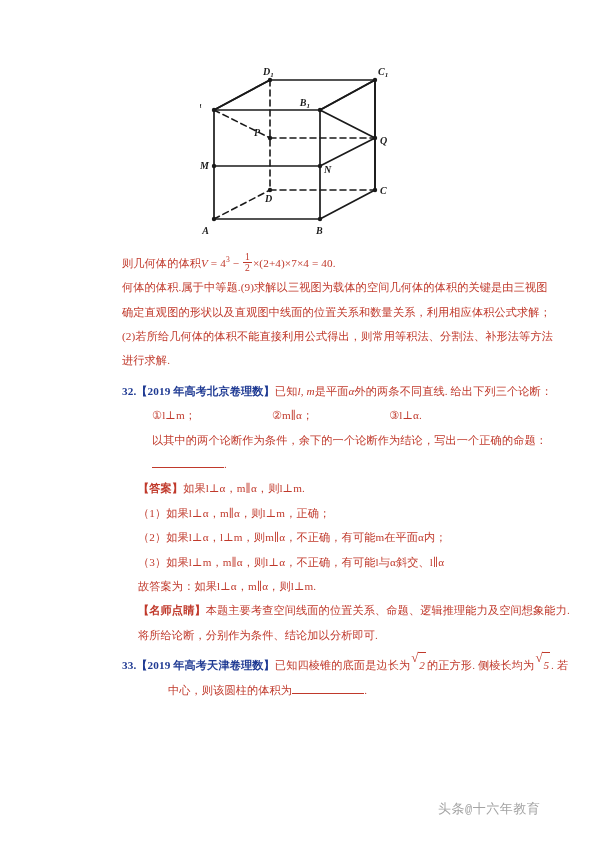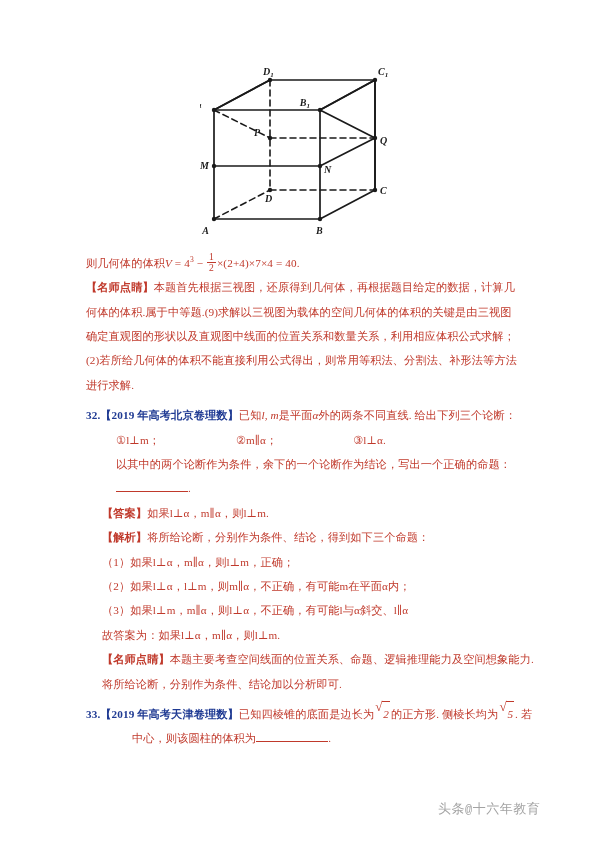--- a/index.html
+++ b/index.html
@@ -42,20 +42,21 @@
     left: 86px;
     top: 248px;
     width: 438px;
   }
   .line {
     font-size: 11.2px;
     line-height: 24.4px;
     color: #c0392b;
     white-space: nowrap;
     letter-spacing: 0.1px;
+    margin-left: 36px;
   }
   .indent1 { padding-left: 16px; }
   .indent2 { padding-left: 30px; }
   .indent3 { padding-left: 46px; }
 
   .tag {
     color: #c0392b;
     font-weight: bold;
   }
   .qnum {
@@ -218,23 +219,20 @@
     <div class="line">
       <span>则几何体的体积</span><em class="math">V</em>
       <span>=</span>
       <span>4</span><sup class="exp">3</sup>
       <span>−</span>
       <span class="frac"><span class="num">1</span><span class="den">2</span></span><span>×</span><span>(2+4)</span><span>×7×4</span>
       <span>=</span>
       <span>40</span><span>.</span>
     </div>
 
-    <div class="line">
-      <span class="tag">【名师点睛】</span><span>本题首先根据三视图，还原得到几何体，再根据题目给定的数据，计算几</span>
-    </div>
     <div class="line">何体的体积.属于中等题.(9)求解以三视图为载体的空间几何体的体积的关键是由三视图</div>
     <div class="line">确定直观图的形状以及直观图中线面的位置关系和数量关系，利用相应体积公式求解；</div>
     <div class="line">(2)若所给几何体的体积不能直接利用公式得出，则常用等积法、分割法、补形法等方法</div>
     <div class="line">进行求解.</div>
 
     <div class="line" style="margin-top:6px;">
       <span class="qnum">32.</span><span class="src">【2019 年高考北京卷理数】</span><span>已知</span><em class="math">l</em><span>, </span><em class="math">m</em><span>是平面</span><em class="math">α</em><span>外的两条不同直线. 给出下列三个论断：</span>
     </div>
 
     <div class="line indent2">
@@ -248,23 +246,20 @@
     <div class="line indent2">以其中的两个论断作为条件，余下的一个论断作为结论，写出一个正确的命题：</div>
 
     <div class="line indent2">
       <span class="blank"></span><span>.</span>
     </div>
 
     <div class="line indent1">
       <span class="tag">【答案】</span><span>如果l⊥α，m∥α，则l⊥m.</span>
     </div>
 
-    <div class="line indent1">
-      <span class="tag">【解析】</span><span>将所给论断，分别作为条件、结论，得到如下三个命题：</span>
-    </div>
 
     <div class="line indent1">（1）如果l⊥α，m∥α，则l⊥m，正确；</div>
     <div class="line indent1">（2）如果l⊥α，l⊥m，则m∥α，不正确，有可能m在平面α内；</div>
     <div class="line indent1">（3）如果l⊥m，m∥α，则l⊥α，不正确，有可能l与α斜交、l∥α</div>
     <div class="line indent1">故答案为：如果l⊥α，m∥α，则l⊥m.</div>
 
     <div class="line indent1">
       <span class="tag">【名师点睛】</span><span>本题主要考查空间线面的位置关系、命题、逻辑推理能力及空间想象能力.</span>
     </div>
     <div class="line indent1">将所给论断，分别作为条件、结论加以分析即可.</div>

